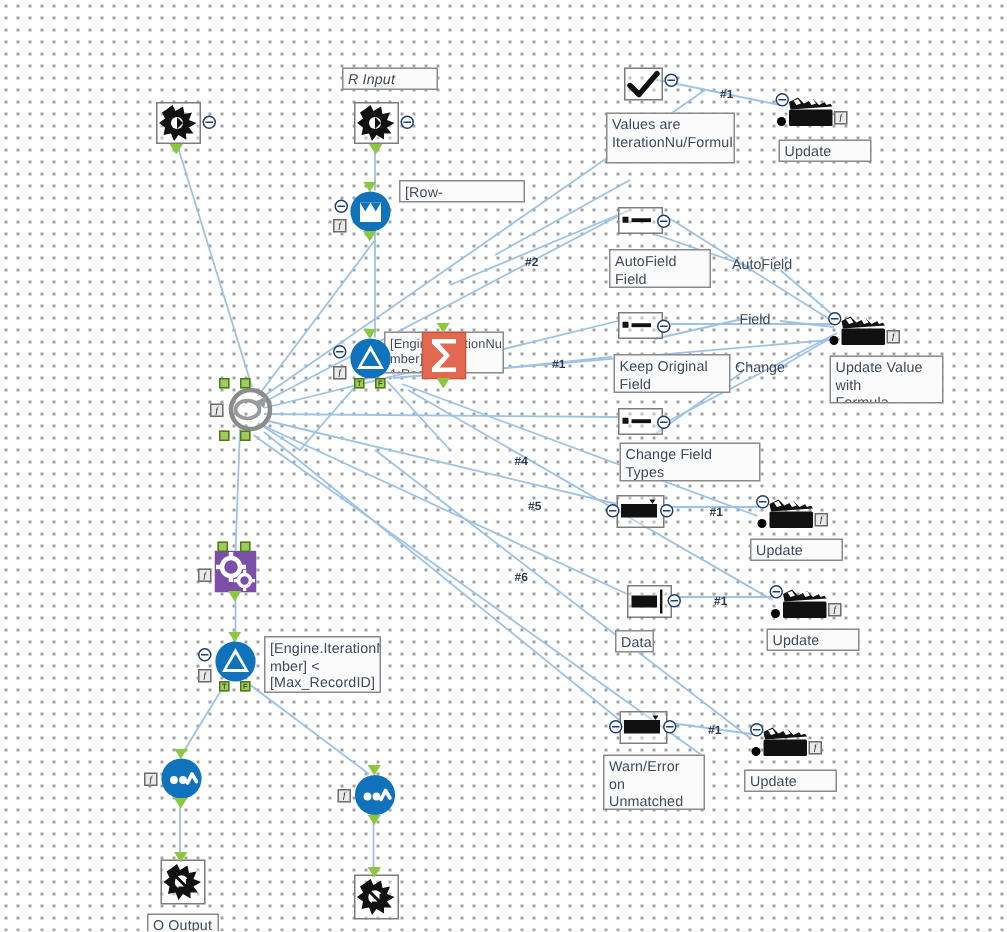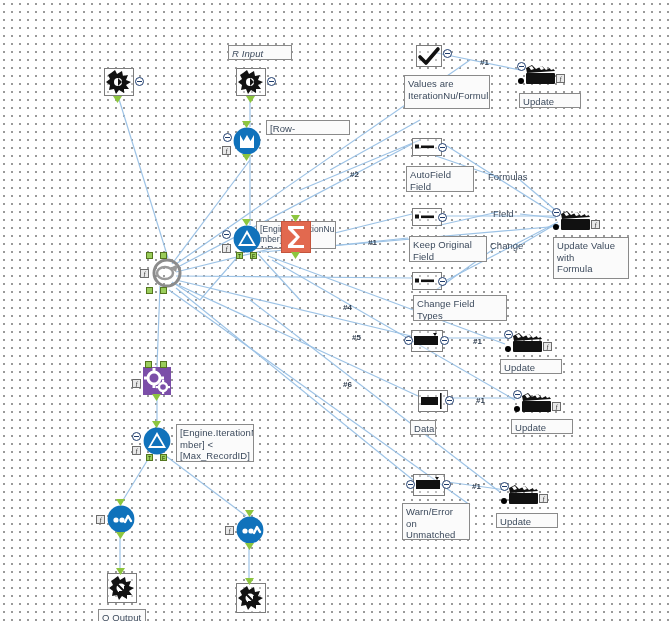--- a/index.html
+++ b/index.html
@@ -214,39 +214,39 @@
 to:</div>
 
   <div class="note" style="left:410px;top:420px;width:26px;height:15px;">Data</div>
 
   <div class="note" style="left:402px;top:503px;width:68px;height:37px;">Warn/Error on
 Unmatched Data
 Fields:</div>
 
   <div class="note" style="left:519px;top:93px;width:62px;height:15px;">Update Value</div>
 
-  <div class="note" style="left:553px;top:237px;width:76px;height:42px;">Update Value with
+  <div class="note" style="left:553px;top:237px;width:76px;height:32px;">Update Value with
 Formula</div>
 
   <div class="note" style="left:500px;top:359px;width:62px;height:15px;">Update Value</div>
 
   <div class="note" style="left:511px;top:419px;width:62px;height:15px;">Update Value</div>
 
   <div class="note" style="left:496px;top:513px;width:62px;height:15px;">Update Value</div>
 
   <div class="note" style="left:256px;top:221px;width:80px;height:28px;font-size:8.5px;line-height:10px;">[Engine.IterationNu
 mber]=[Row-1:RecordID]</div>
 
   <div class="note" style="left:176px;top:424px;width:78px;height:38px;">[Engine.IterationNu
 mber] &lt;
 [Max_RecordID]</div>
 
   <div class="note" style="left:98px;top:609px;width:48px;height:15px;">O Output</div>
 
-  <div class="ftext" style="left:488px;top:171px;">Formulas</div>
+  <div class="ftext" style="left:488px;top:171px;">AutoField</div>
   <div class="ftext" style="left:493px;top:208px;">Field</div>
   <div class="ftext" style="left:490px;top:240px;">Change</div>
 
   <div class="wirelabel" style="left:480px;top:58px;">#1</div>
   <div class="wirelabel" style="left:350px;top:170px;">#2</div>
   <div class="wirelabel" style="left:368px;top:238px;">#1</div>
   <div class="wirelabel" style="left:343px;top:303px;">#4</div>
   <div class="wirelabel" style="left:352px;top:333px;">#5</div>
   <div class="wirelabel" style="left:473px;top:337px;">#1</div>
   <div class="wirelabel" style="left:343px;top:380px;">#6</div>

